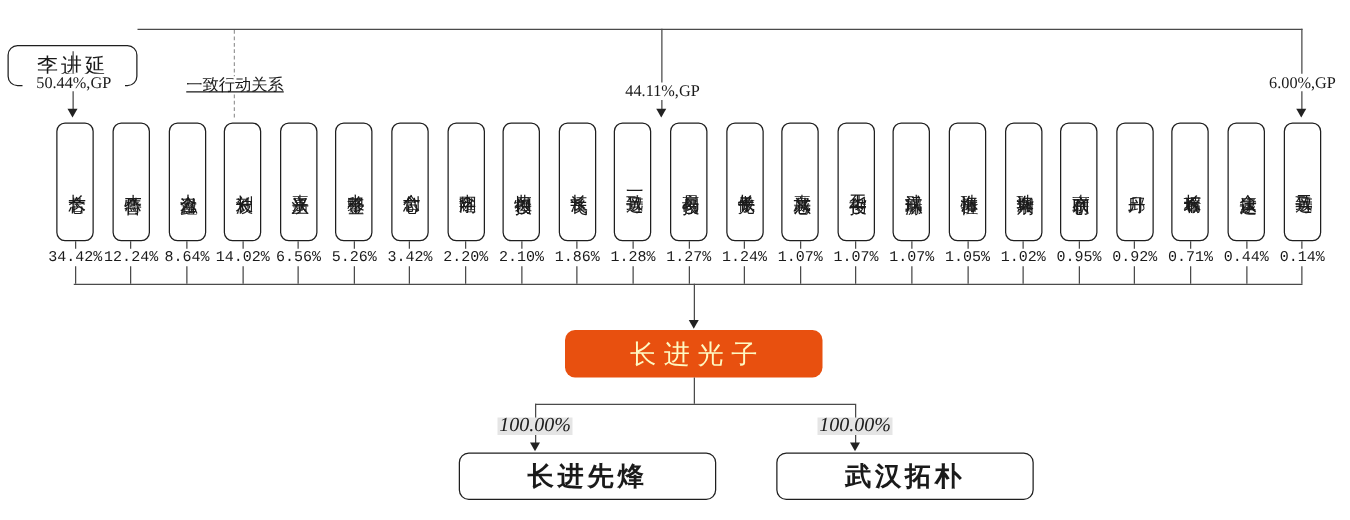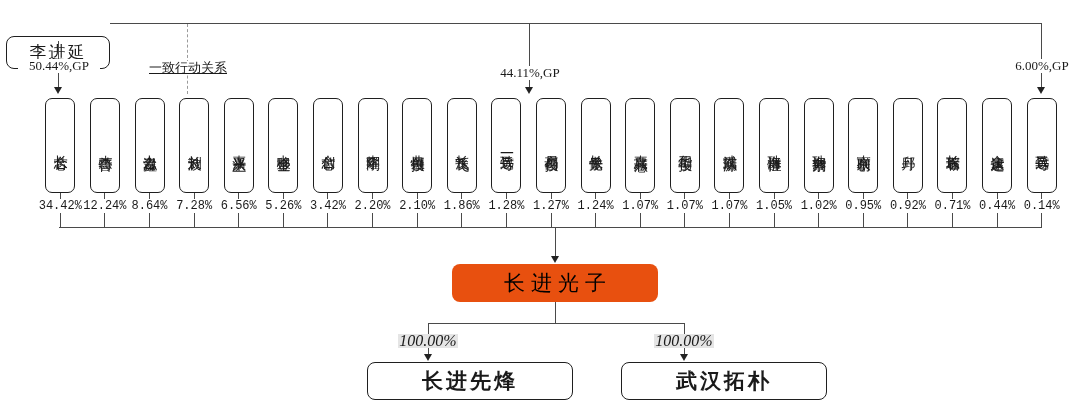--- a/index.html
+++ b/index.html
@@ -63,21 +63,21 @@
     white-space:nowrap;
   }
   .tick{width:0;border-left:1px solid #4a4a4a;}
   .t1{height:6px;}
   .t2{flex:1 1 auto;}
   .pct{font-size:12px;line-height:14px;text-align:center;white-space:nowrap;}
   
   #company-box{
     left:452px;top:264px;width:206px;height:38px;
     background:#E8500F;border:none;border-radius:8px;
-    color:#000000;font-size:21px;letter-spacing:6px;
+    color:#fef9c3;font-size:21px;letter-spacing:6px;
     padding-left:6px; 
   }
   
   .sub-box{width:206px;height:38px;font-size:21px;font-weight:600;letter-spacing:3px;margin-left:40px;}
   #sub-box-0{left:327px;top:362px;}
   #sub-box-1{left:581px;top:362px;}
   .sub-pct{font-size:16px;line-height:14px;background:#e5e5e5;text-align:center;white-space:nowrap;font-style:italic;}
 </style>
 </head>
 <body>
@@ -128,21 +128,21 @@
         </div>
         <div class="tick t1"></div>
         <div class="pct">8.64%</div>
         <div class="tick t2"></div>
       </div>
       <div class="sh-col">
         <div class="vbox">
           <span class="vtext">刘长波</span>
         </div>
         <div class="tick t1"></div>
-        <div class="pct">7.28%</div>
+        <div class="pct">14.02%</div>
         <div class="tick t2"></div>
       </div>
       <div class="sh-col">
         <div class="vbox">
           <span class="vtext">嘉兴沃土</span>
         </div>
         <div class="tick t1"></div>
         <div class="pct">6.56%</div>
         <div class="tick t2"></div>
       </div>

